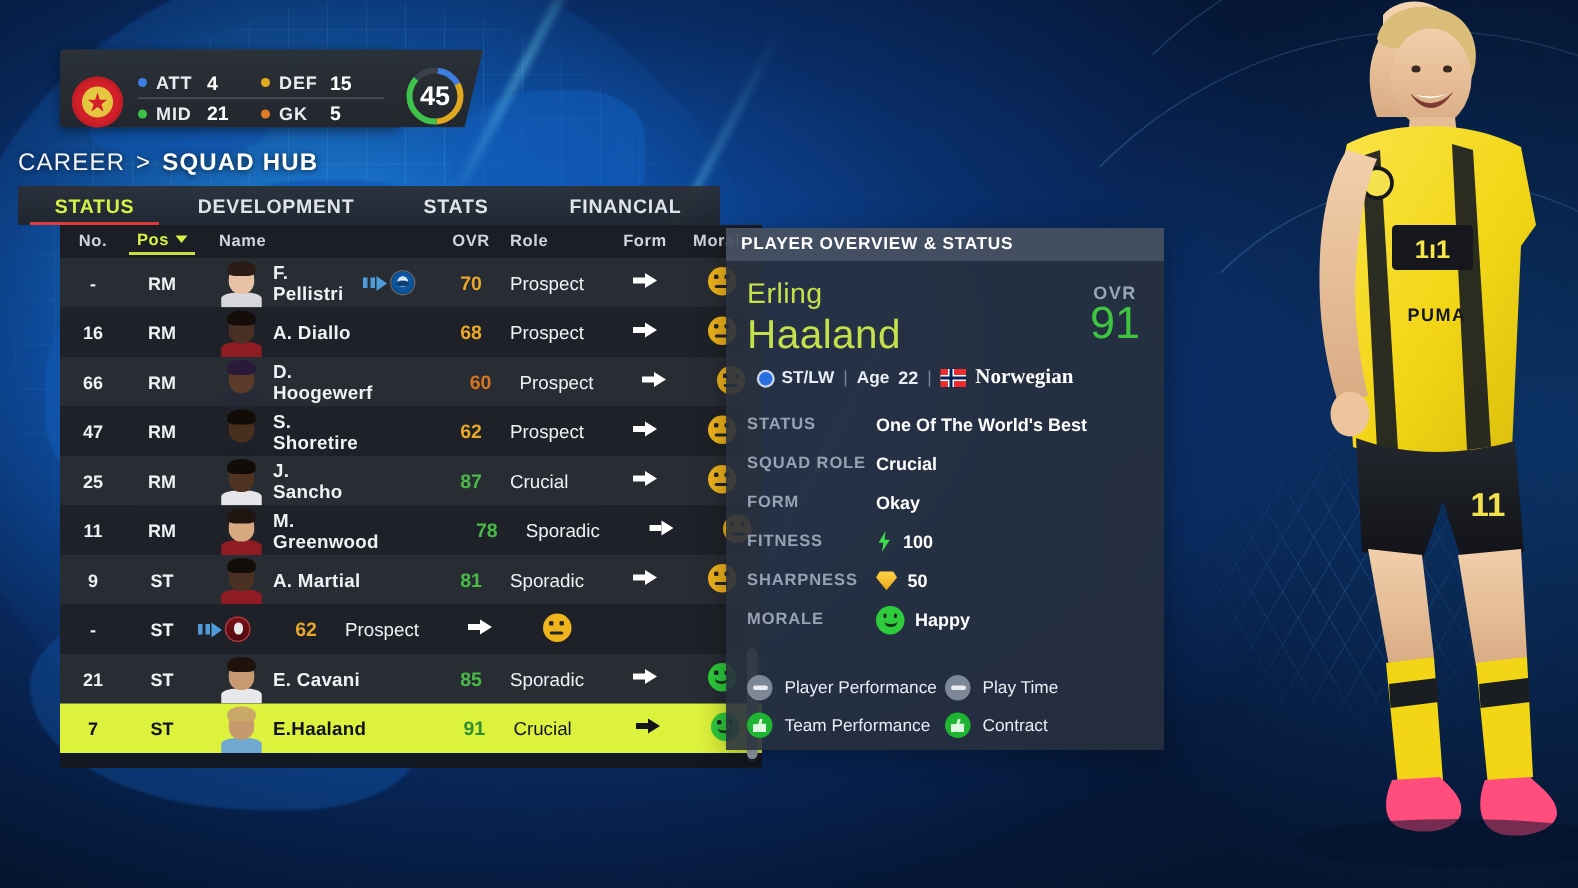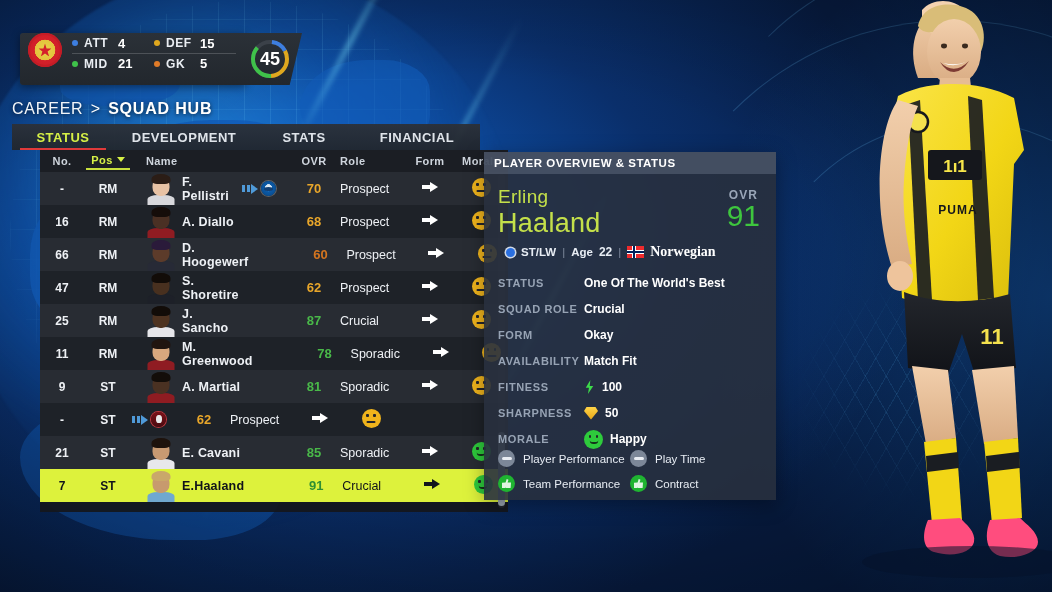--- a/index.html
+++ b/index.html
@@ -66,25 +66,26 @@
     background: radial-gradient(ellipse 85% 80% at 45% 45%, transparent 40%, rgba(0,0,0,.42) 100%);
   }
 
   
   #club-bar {
     position: absolute; left: 20px; top: 33px;
     height: 52px; display: flex; align-items: stretch;
     z-index: 12;
   }
   .club-bar-body {
-    display: flex; align-items: flex-start;
+    display: flex; align-items: flex-end;
     background: linear-gradient(180deg, #2b3138 0%, #22272d 100%);
     padding: 0 10px 0 8px;
     border-radius: 3px 0 0 3px;
     box-shadow: 0 2px 8px rgba(0,0,0,.45);
+    margin-left: 20px;
   }
   .crest {
     width: 34px; height: 34px; border-radius: 50%;
     background: radial-gradient(circle at 50% 50%, #e8d24a 0%, #e3c33c 42%, #d4202a 44%, #c41c26 100%);
     position: relative; flex: none; margin-right: 10px;
     box-shadow: inset 0 0 0 2px #c41c26;
   }
   .crest::after {
     content: ""; position: absolute; left: 50%; top: 50%;
     width: 13px; height: 13px; transform: translate(-50%,-50%);
@@ -97,21 +98,21 @@
   .stat-cell { display: flex; align-items: center; width: 82px; }
   .stat-dot { width: 6px; height: 6px; border-radius: 50%; margin-right: 6px; flex: none; }
   .stat-lbl {
     color: #e9edf2; font-size: 12px; font-weight: 700; letter-spacing: .6px;
     width: 28px;
   }
   .stat-val {
     color: #ffffff; font-size: 13px; font-weight: 700; margin-left: 6px;
   }
   .ovr-ring-wrap {
-    width: 56px; display: flex; align-items: center; justify-content: center;
+    width: 56px; display: flex; align-items: flex-end; justify-content: center;
     background: linear-gradient(180deg, #2b3138 0%, #22272d 100%);
     clip-path: polygon(0 0, 100% 0, 78% 100%, 0 100%);
     padding-right: 8px;
     box-shadow: 0 2px 8px rgba(0,0,0,.45);
   }
   .ovr-ring { position: relative; width: 42px; height: 42px; }
   .ovr-ring svg { position: absolute; inset: 0; }
   .ovr-ring span {
     position: absolute; inset: 0; display: flex; align-items: center; justify-content: center;
     color: #fff; font-size: 18px; font-weight: 700;
@@ -802,26 +803,20 @@
           <span>Crucial</span>
         </div>
       </div>
       <div class="ov-row">
         <div class="ov-lbl">FORM</div>
         <div class="ov-val ov-val-ico">
           <span>Okay</span>
         </div>
       </div>
       <div class="ov-row">
-        <div class="ov-lbl">AVAILABILITY</div>
-        <div class="ov-val ov-val-ico">
-          <span>Match Fit</span>
-        </div>
-      </div>
-      <div class="ov-row">
         <div class="ov-lbl">FITNESS</div>
         <div class="ov-val ov-val-ico">
           <span class="bolt"></span>
           <span>100</span>
         </div>
       </div>
       <div class="ov-row">
         <div class="ov-lbl">SHARPNESS</div>
         <div class="ov-val ov-val-ico">
           <span class="diamond"></span>

